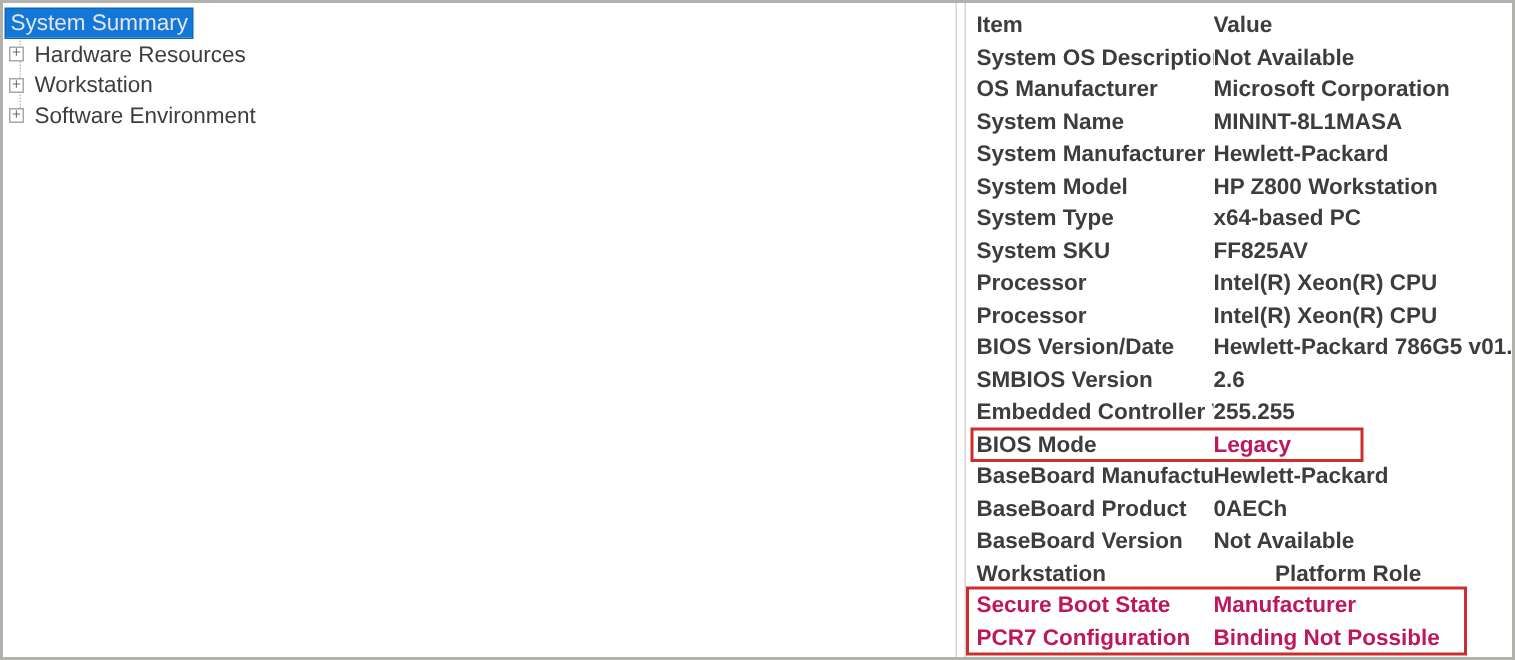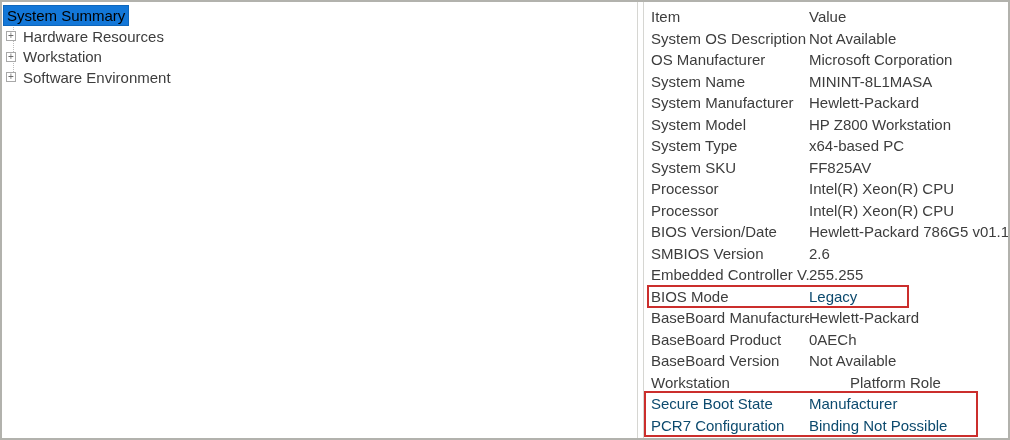--- a/index.html
+++ b/index.html
@@ -39,21 +39,21 @@
     position: relative;
     height: 20.7px;
     display: flex;
     align-items: center;
     white-space: nowrap;
     cursor: default;
   }
   .tree-item .label { padding: 1px 3px; }
   .tree-item.selected .label {
     background: #1377d8;
-    color: #000000;
+    color: #e5e5e5;
     outline: 1px solid #0f67bc;
   }
   .expand-icon {
     position: relative;
     width: 10px;
     height: 10px;
     margin: 0 4px 0 2px;
     border: 1px solid #a8a8a8;
     background: #ffffff;
     flex: 0 0 auto;
@@ -75,40 +75,41 @@
   .list-panel {
     position: relative;
     flex: 1;
     height: 100%;
     border-left: 1px solid #d6d6d2;
     background: #ffffff;
     padding: 4px 0 0 7px;
     overflow: hidden;
     font-size: 15px;
     color: #3d3d3d;
+    font-weight: bold;
   }
   .trow {
     display: flex;
     height: 21.5px;
     line-height: 21.5px;
     white-space: pre;
     overflow: hidden;
   }
   .cell.item {
     flex: 0 0 158px;
     width: 158px;
     overflow: hidden;
     white-space: pre;
   }
   .cell.value {
     flex: 1;
     overflow: hidden;
     white-space: pre;
   }
-  .hl { color: #0c4a6e; }
+  .hl { color: #be185d; }
 
   
   .anno-box {
     position: absolute;
     border: 2px solid #cb2e2c;
     pointer-events: none;
   }
   .anno-bios { left: 3px; top: 283px; width: 262px; height: 23px; }
   .anno-secureboot { left: 0px; top: 389px; width: 334px; height: 46px; }
 </style>

